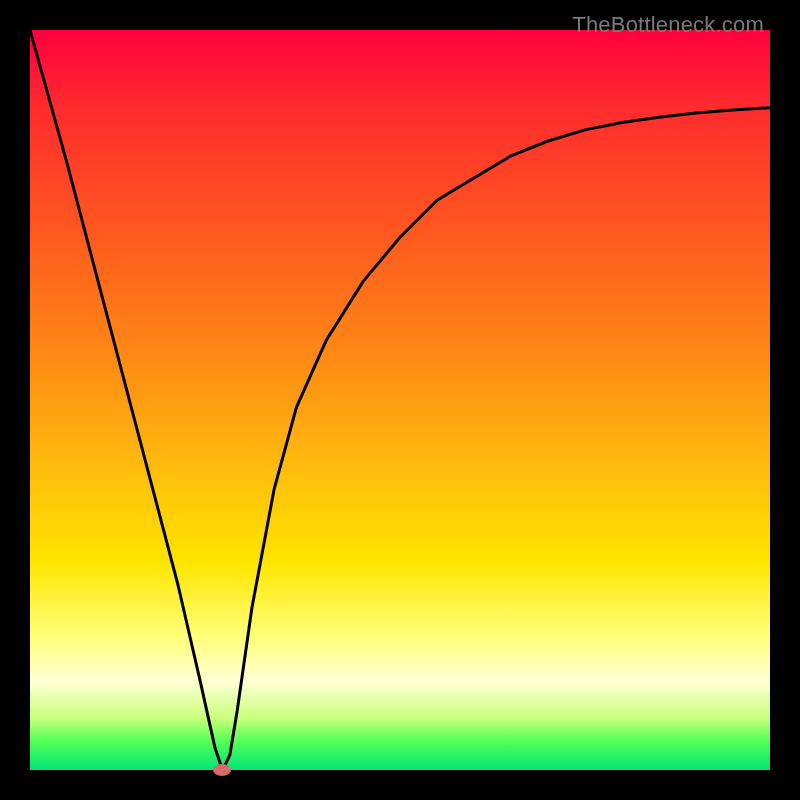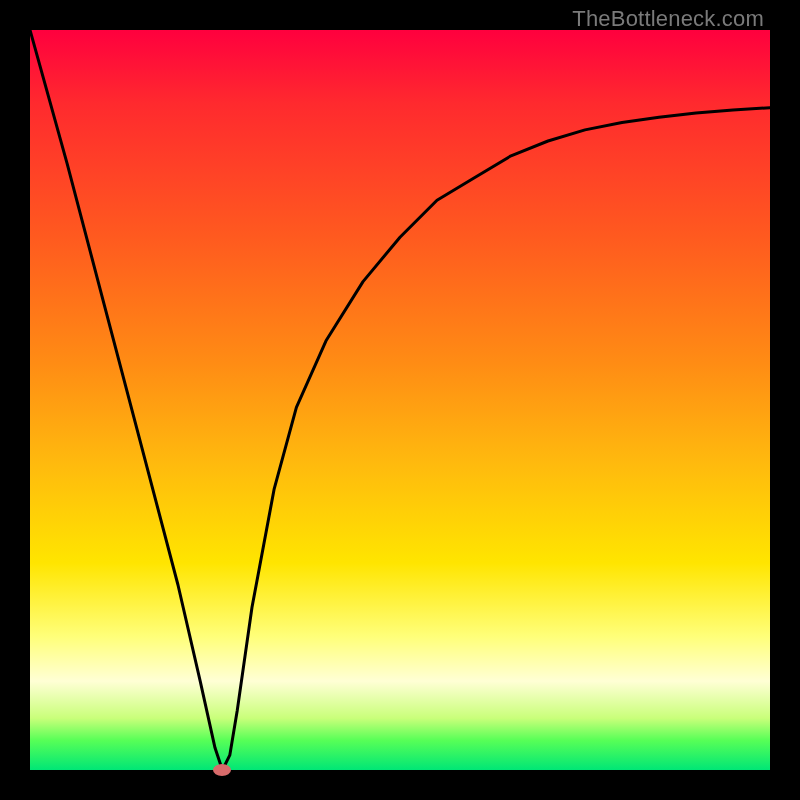--- a/index.html
+++ b/index.html
@@ -36,21 +36,21 @@
       #ffe500 72%,
       #ffff7a 82%,
       #ffffd5 88%,
       #c9ff7a 93%,
       #57ff57 96%,
       #00e676 100%
     );
   }
   .watermark {
     position: absolute;
-    top: 6px;
+    top: 12px;
     right: 36px;
     color: #7a7a7a;
     font-size: 22px;
     font-weight: 500;
     letter-spacing: 0.2px;
     z-index: 10;
   }
   svg.curve {
     position: absolute;
     left: 0;

